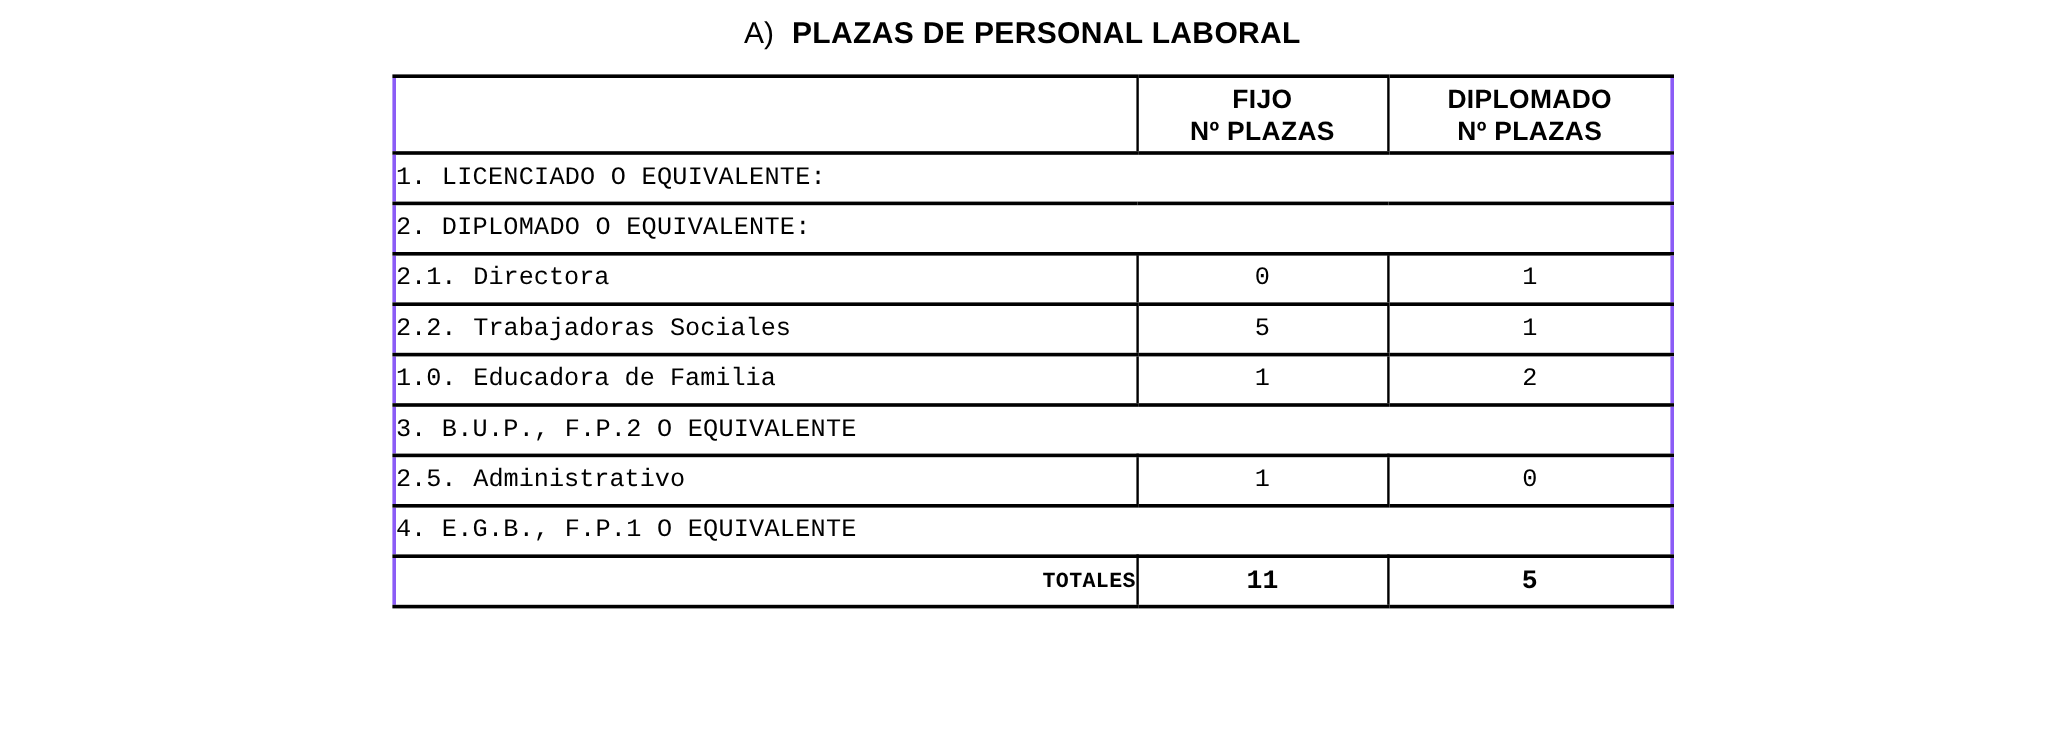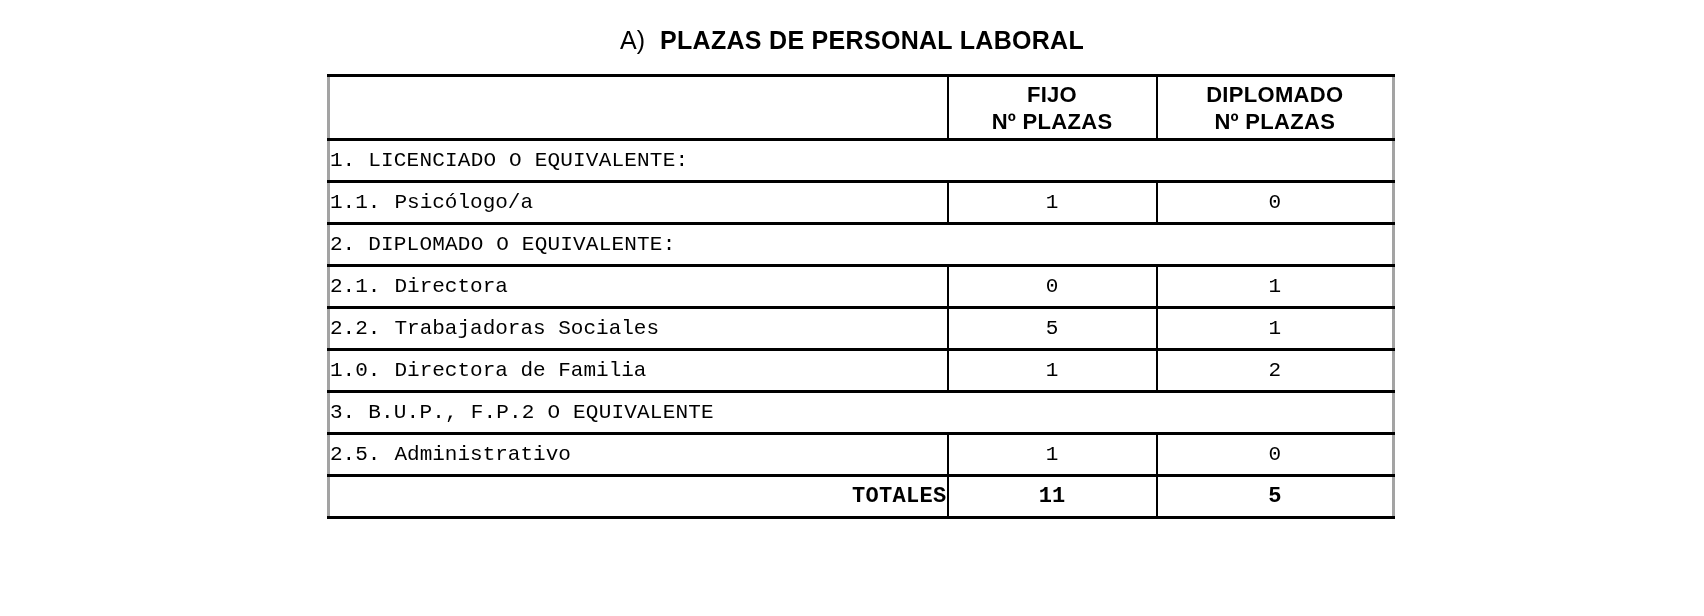--- a/index.html
+++ b/index.html
@@ -9,21 +9,21 @@
     color: #000000;
     font-family: "Liberation Sans", sans-serif;
   }
   body {
     width: 1704px;
     height: 616px;
     overflow: hidden;
   }
   .doc {
     width: 1050px;
-    margin: 12px auto;
+    margin: 0 auto;
     padding-top: 13px;
   }
   .doc-title {
     text-align: center;
     font-size: 25px;
     line-height: 30px;
     margin-bottom: 19px;
     white-space: nowrap;
   }
   .title-prefix {
@@ -43,21 +43,21 @@
   table.plazas th,
   table.plazas td {
     border: 3px solid #000000;
     border-left-width: 2px;
     border-right-width: 2px;
     padding: 0;
     vertical-align: middle;
     overflow: hidden;
     white-space: nowrap;
   }
-  table.plazas { border: 3px solid #a3a3a3; }
+  table.plazas { border: 3px solid #8b5cf6; }
   thead th {
     height: 61px;
     font-size: 22px;
     font-weight: 700;
     text-align: center;
     line-height: 27px;
     letter-spacing: 0.3px;
   }
   tbody td, tfoot td {
     height: 39px;
@@ -77,21 +77,21 @@
   .cell-item .row-label {
     margin-left: 14px;
   }
   .cell-num {
     text-align: center;
   }
   .totals-label {
     text-align: right;
     padding-right: 30px;
     font-weight: 700;
-    font-size: 22px;
+    font-size: 18px;
     letter-spacing: 0.3px;
   }
   .cell-total {
     font-weight: 700;
     font-size: 22px;
   }
 </style>
 </head>
 <body>
 
@@ -118,49 +118,47 @@
           <div>DIPLOMADO</div>
           <div>Nº PLAZAS</div>
         </th>
       </tr>
     </thead>
     <tbody>
         <tr>
           <td colspan="3" class="cell-cat"><span class="row-num">1.</span><span class="row-label">LICENCIADO O EQUIVALENTE:</span></td>
         </tr>
         <tr>
-          <td class="cell-item"><span class="row-num">1.1.</span><span class="row-label">Psicólogo/a</span></td>
-          <td class="cell-num">1</td>
-          <td class="cell-num">0</td>
-        </tr>
-        <tr>
           <td colspan="3" class="cell-cat"><span class="row-num">2.</span><span class="row-label">DIPLOMADO O EQUIVALENTE:</span></td>
         </tr>
         <tr>
           <td class="cell-item"><span class="row-num">2.1.</span><span class="row-label">Directora</span></td>
           <td class="cell-num">0</td>
           <td class="cell-num">1</td>
         </tr>
         <tr>
           <td class="cell-item"><span class="row-num">2.2.</span><span class="row-label">Trabajadoras Sociales</span></td>
           <td class="cell-num">5</td>
           <td class="cell-num">1</td>
         </tr>
         <tr>
-          <td class="cell-item"><span class="row-num">1.0.</span><span class="row-label">Directora de Familia</span></td>
+          <td class="cell-item"><span class="row-num">1.0.</span><span class="row-label">Educadora de Familia</span></td>
           <td class="cell-num">1</td>
           <td class="cell-num">2</td>
         </tr>
         <tr>
           <td colspan="3" class="cell-cat"><span class="row-num">3.</span><span class="row-label">B.U.P., F.P.2 O EQUIVALENTE</span></td>
         </tr>
         <tr>
           <td class="cell-item"><span class="row-num">2.5.</span><span class="row-label">Administrativo</span></td>
           <td class="cell-num">1</td>
           <td class="cell-num">0</td>
+        </tr>
+        <tr>
+          <td colspan="3" class="cell-cat"><span class="row-num">4.</span><span class="row-label">E.G.B., F.P.1 O EQUIVALENTE</span></td>
         </tr>
       </tbody>
     <tfoot>
       <tr>
         <td class="totals-label">TOTALES</td>
         <td class="cell-num cell-total">11</td>
         <td class="cell-num cell-total">5</td>
       </tr>
     </tfoot>
   </table>

